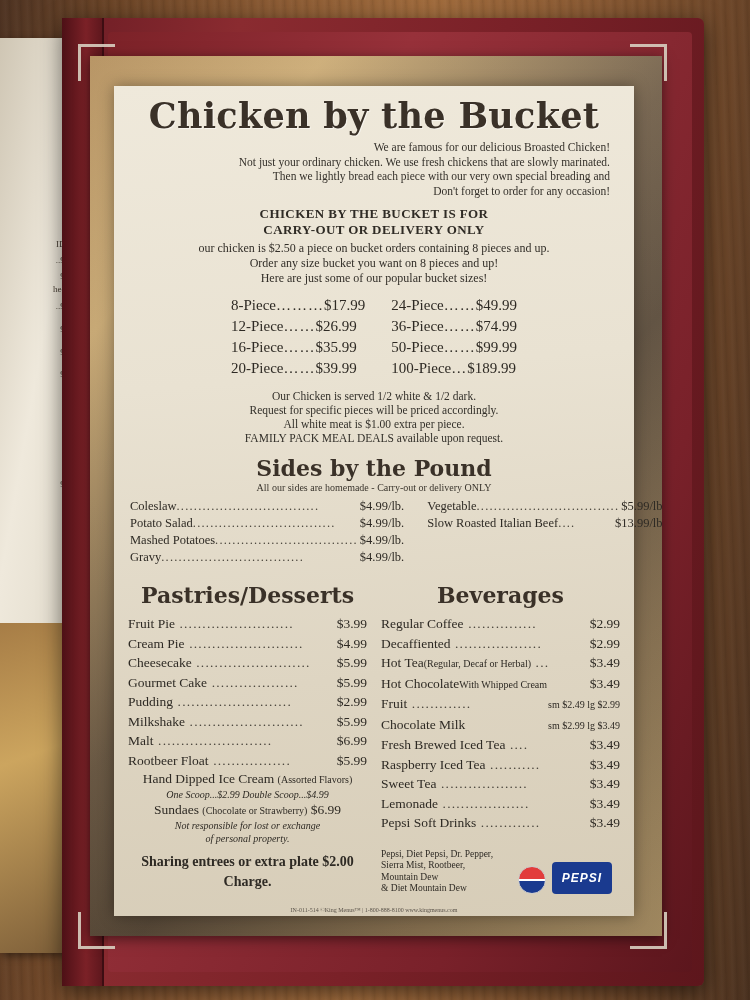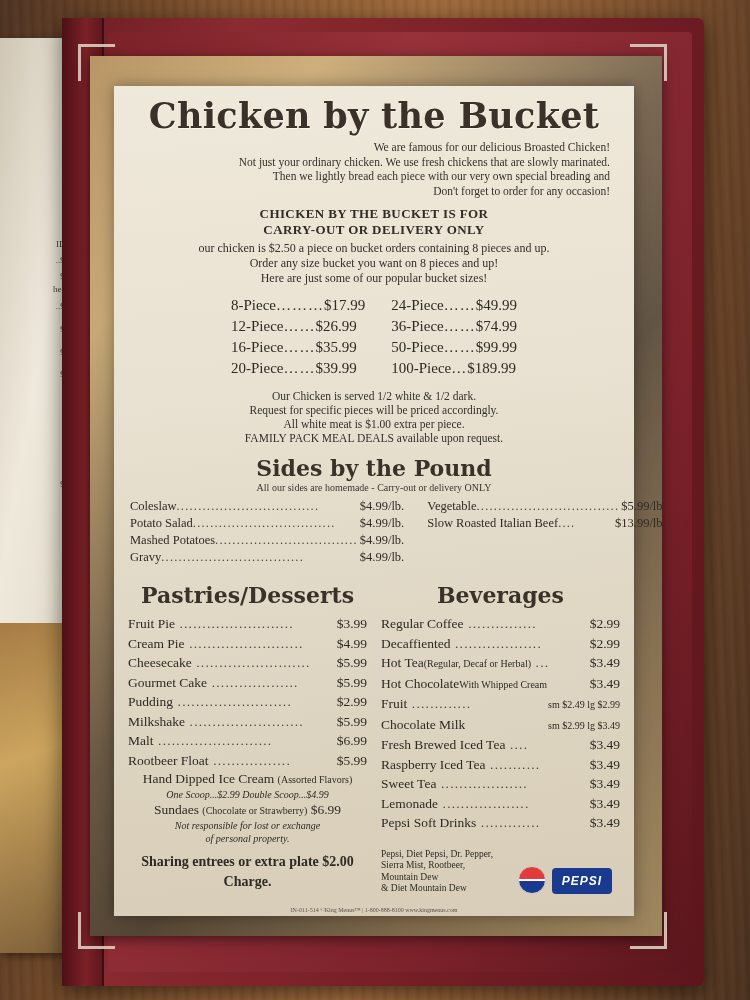--- a/index.html
+++ b/index.html
@@ -127,21 +127,21 @@
     font-size:22px;text-align:center;margin:2px 0 6px;color:#3a3128;font-weight:bold;
   }
   .items{font-size:13.5px;line-height:19.5px;}
   .items .line{align-items:baseline;}
   .small{font-size:10px;}
   .sub-note{font-size:10px;line-height:12px;text-align:center;margin-top:1px;font-style:italic;}
   .ice{font-size:13.5px;line-height:17px;text-align:center;}
   .share{font-weight:bold;font-size:14px;text-align:center;margin-top:7px;}
   .beverage-note{font-size:9.5px;line-height:11.5px;margin-top:16px;}
   .pepsi{
-    position:absolute;right:22px;bottom:22px;width:60px;height:26px;
+    position:absolute;right:22px;bottom:22px;width:60px;height:32px;
     background:#1a3a8f;border-radius:4px;color:#fff;font-size:12px;
     font-family:"Liberation Sans", sans-serif;font-weight:bold;font-style:italic;
     display:flex;align-items:center;justify-content:center;letter-spacing:1px;margin-left:28px;
   }
   .pepsi-ball{
     position:absolute;right:88px;bottom:22px;width:26px;height:26px;border-radius:50%;
     background:linear-gradient(#e23b3b 0 45%, #ffffff 45% 55%, #1a3a8f 55% 100%);
     border:1px solid #ccc;
   }
   .fineprint{

